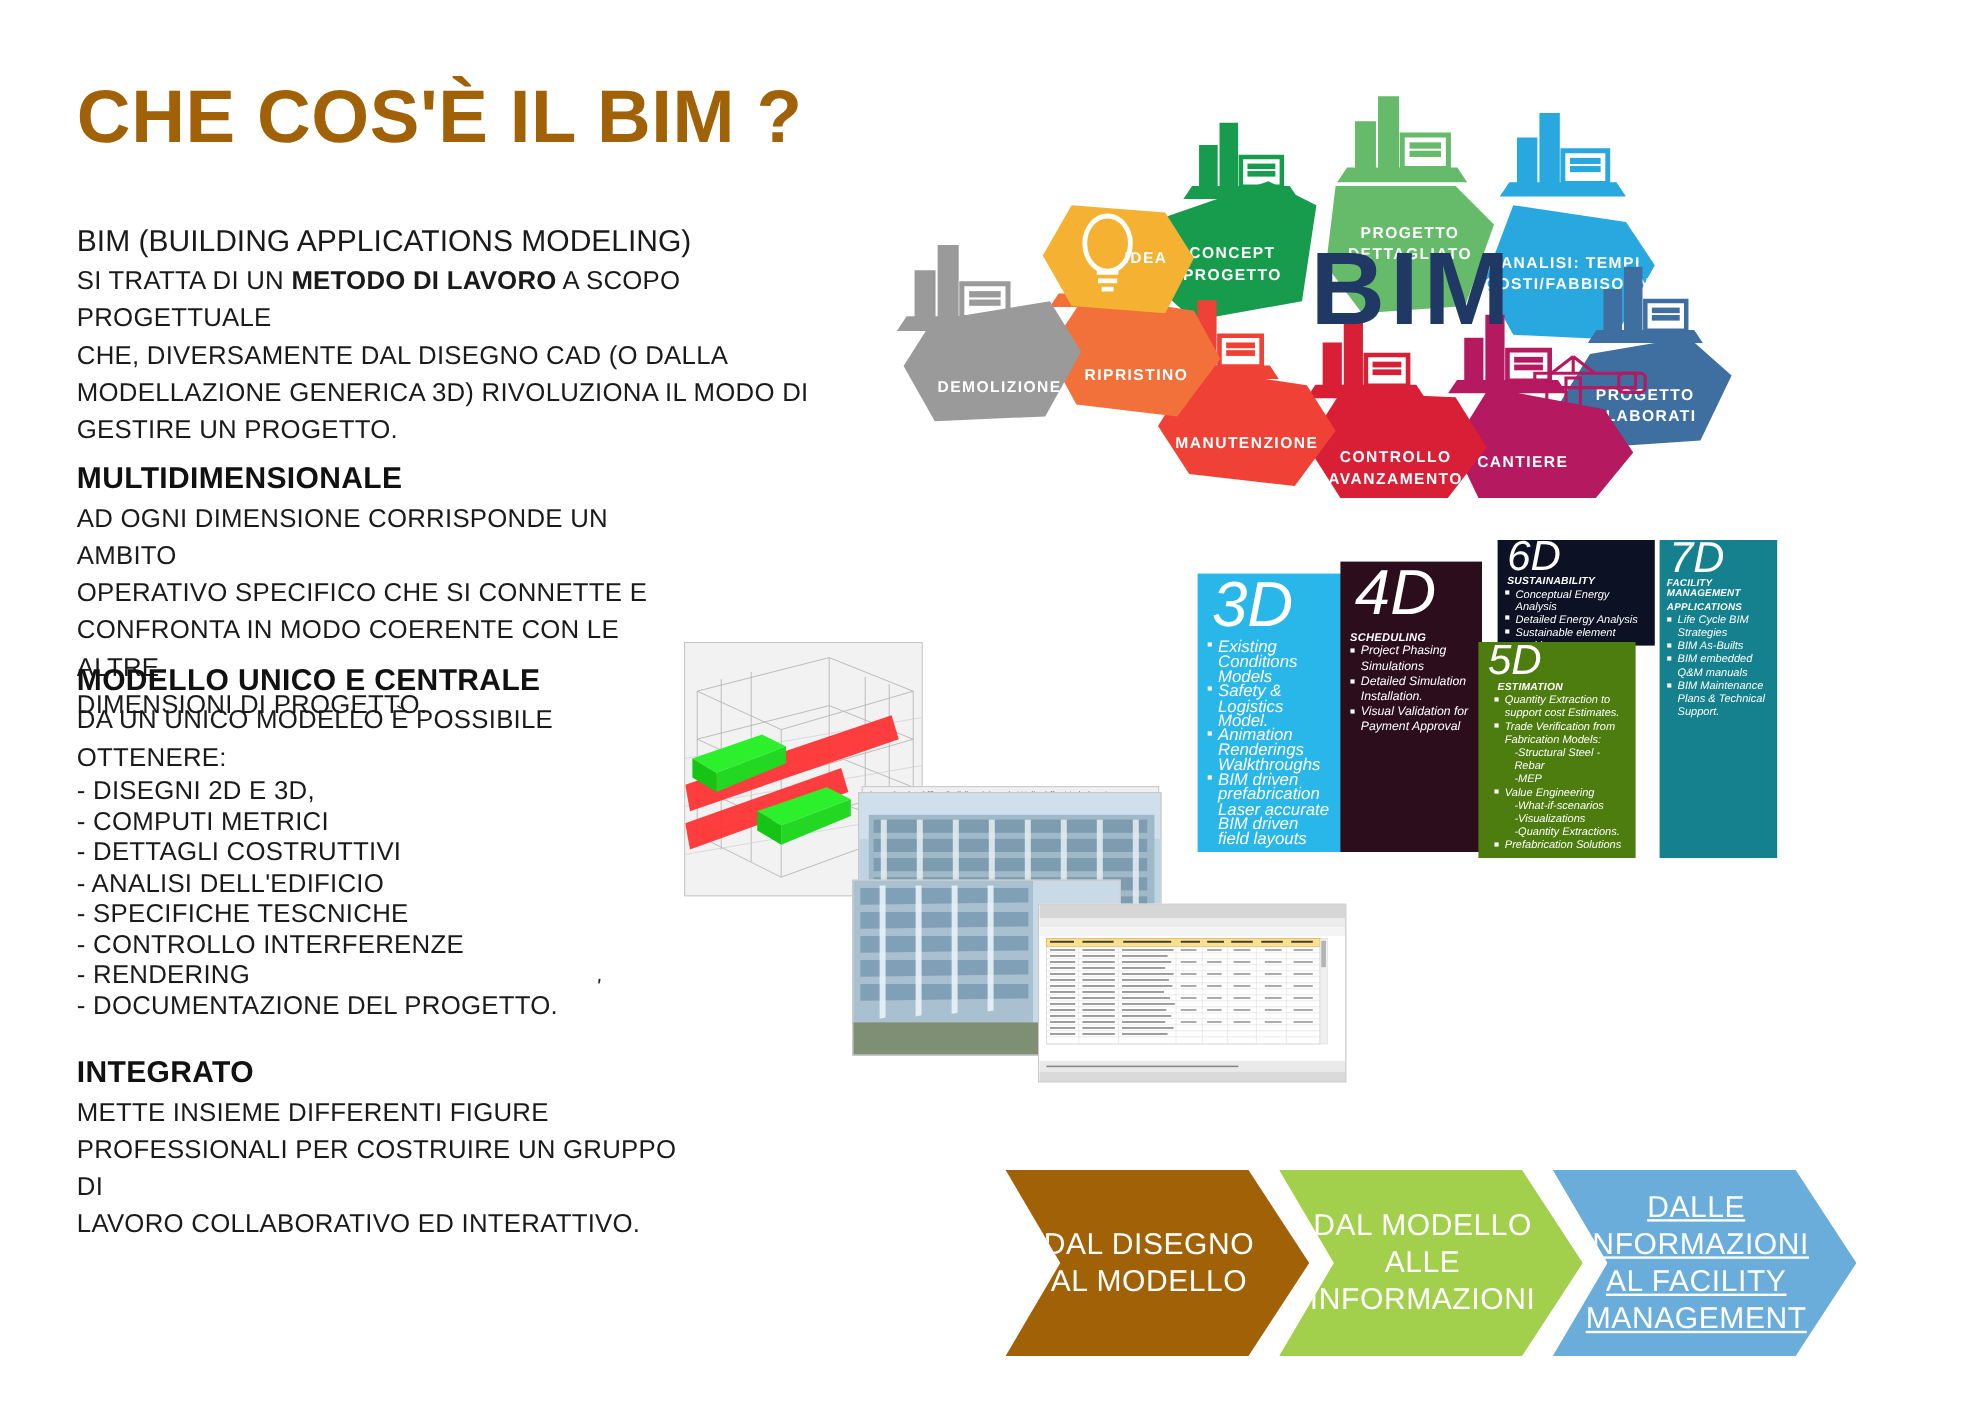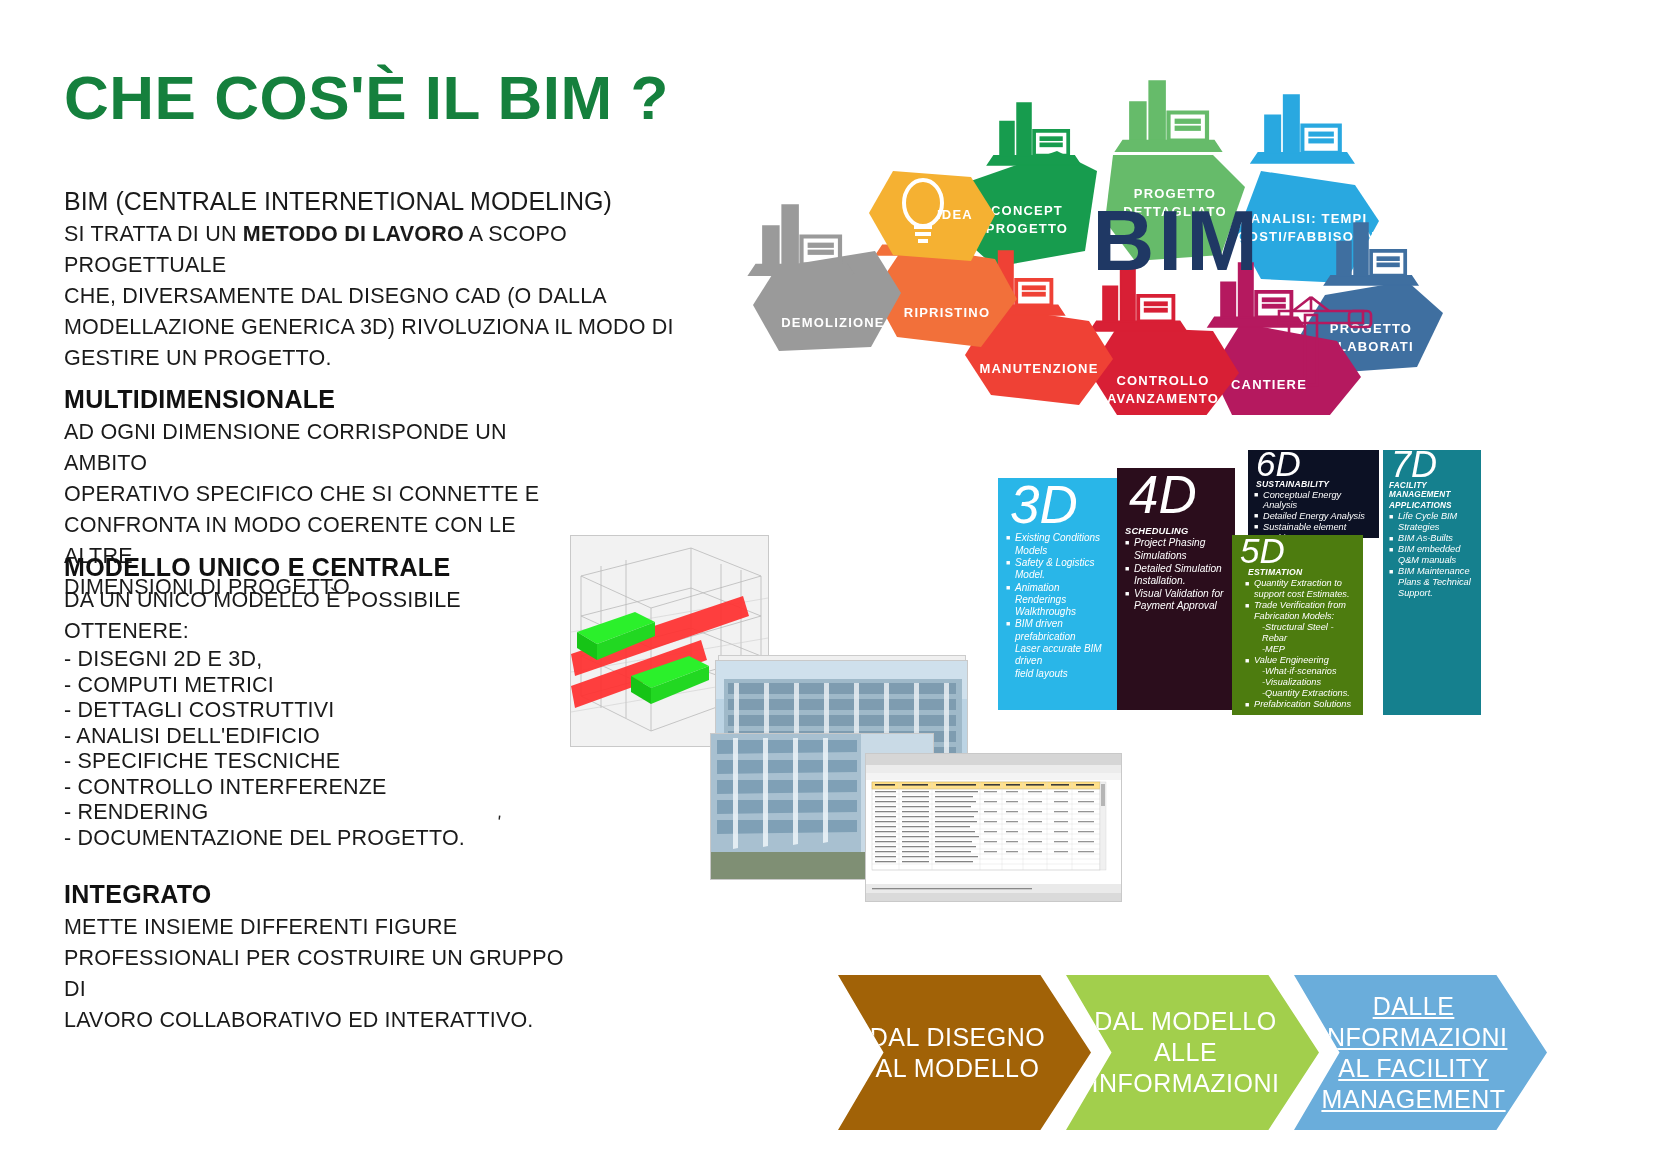--- a/index.html
+++ b/index.html
@@ -9,21 +9,21 @@
     font-family:"Liberation Sans", sans-serif;
     overflow:hidden;
     position:relative;
   }
   .page{position:absolute;inset:0;}
 
   
   #main-title{
     position:absolute;left:64px;top:62px;
     font-size:62px;font-weight:bold;
-    color:#15803d;
+    color:#a16207;
     letter-spacing:0.5px;
     font-family:"Liberation Sans", sans-serif;
   }
 
   .body-block{position:absolute;color:#1a1a1a;}
   .sec-head{
     font-size:25px;font-weight:bold;color:#111;
     letter-spacing:0.3px;margin:0 0 3px 0;
   }
   .sec-body{
@@ -61,21 +61,21 @@
   .dp .dnum{font-weight:normal;line-height:0.95;}
   .dp .dsub{font-weight:bold;letter-spacing:0.2px;}
   .dp ul{list-style:none;margin:0;padding:0;}
   .dp li{position:relative;padding-left:9px;}
   .dp li:before{content:"\25A0";position:absolute;left:0;top:0;font-size:7px;line-height:inherit;}
   .dp li.nob{padding-left:9px;}
   .dp li.nob:before{content:"";}
 
   #panel-3d{left:0px;top:28px;width:122px;height:232px;background:#29b6e8;padding:6px 7px 0 8px;}
   #panel-3d .dnum{font-size:53px;margin:-4px 0 2px 4px;}
-  #panel-3d ul{font-size:10px;line-height:12.3px;}
+  #panel-3d ul{font-size:14px;line-height:12.3px;}
 
   #panel-4d{left:119px;top:18px;width:118px;height:242px;background:#2b0d1c;padding:6px 7px 0 8px;}
   #panel-4d .dnum{font-size:53px;margin:-4px 0 6px 4px;}
   #panel-4d .dsub{font-size:9.3px;margin-bottom:1px;}
   #panel-4d ul{font-size:10.2px;line-height:12.6px;}
 
   #panel-6d{left:250px;top:0px;width:131px;height:88px;background:#0c1124;padding:3px 5px 0 6px;}
   #panel-6d .dnum{font-size:35px;margin:-3px 0 0 2px;line-height:0.82;}
   #panel-6d .dsub{font-size:8.6px;margin:0 0 1px 2px;}
   #panel-6d ul{font-size:9.2px;line-height:10.8px;}
@@ -120,21 +120,21 @@
   .chev span{display:block;padding-right:14px;}
 </style>
 </head>
 <body>
 
 <div class="page">
 
   <div id="main-title">CHE COS'È IL BIM ?</div>
 
   <div class="body-block" id="intro-block">
-    <div class="lead">BIM (CENTRALE INTERNETIONAL MODELING)</div>
+    <div class="lead">BIM (BUILDING APPLICATIONS MODELING)</div>
     <div class="sec-body">
       <div>
         <span>SI TRATTA DI UN </span><b>METODO DI LAVORO</b><span> A SCOPO PROGETTUALE</span>
       </div>
       <div>CHE, DIVERSAMENTE DAL DISEGNO CAD (O DALLA</div>
       <div>MODELLAZIONE GENERICA 3D) RIVOLUZIONA IL MODO DI</div>
       <div>GESTIRE UN PROGETTO.</div>
     </div>
   </div>
 

